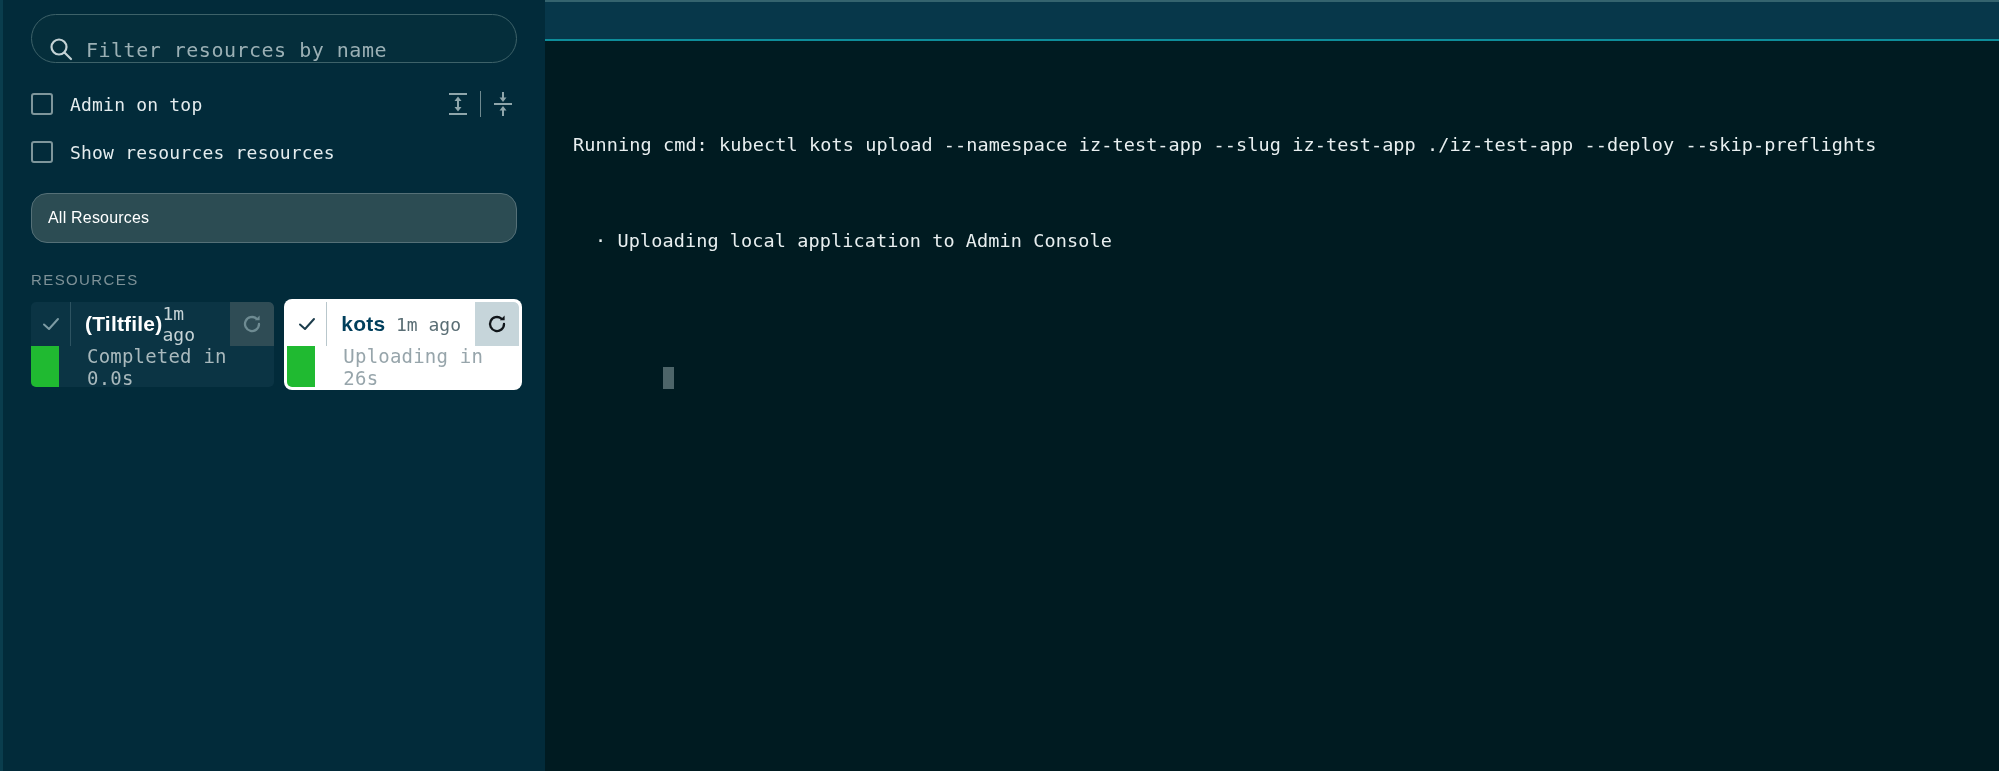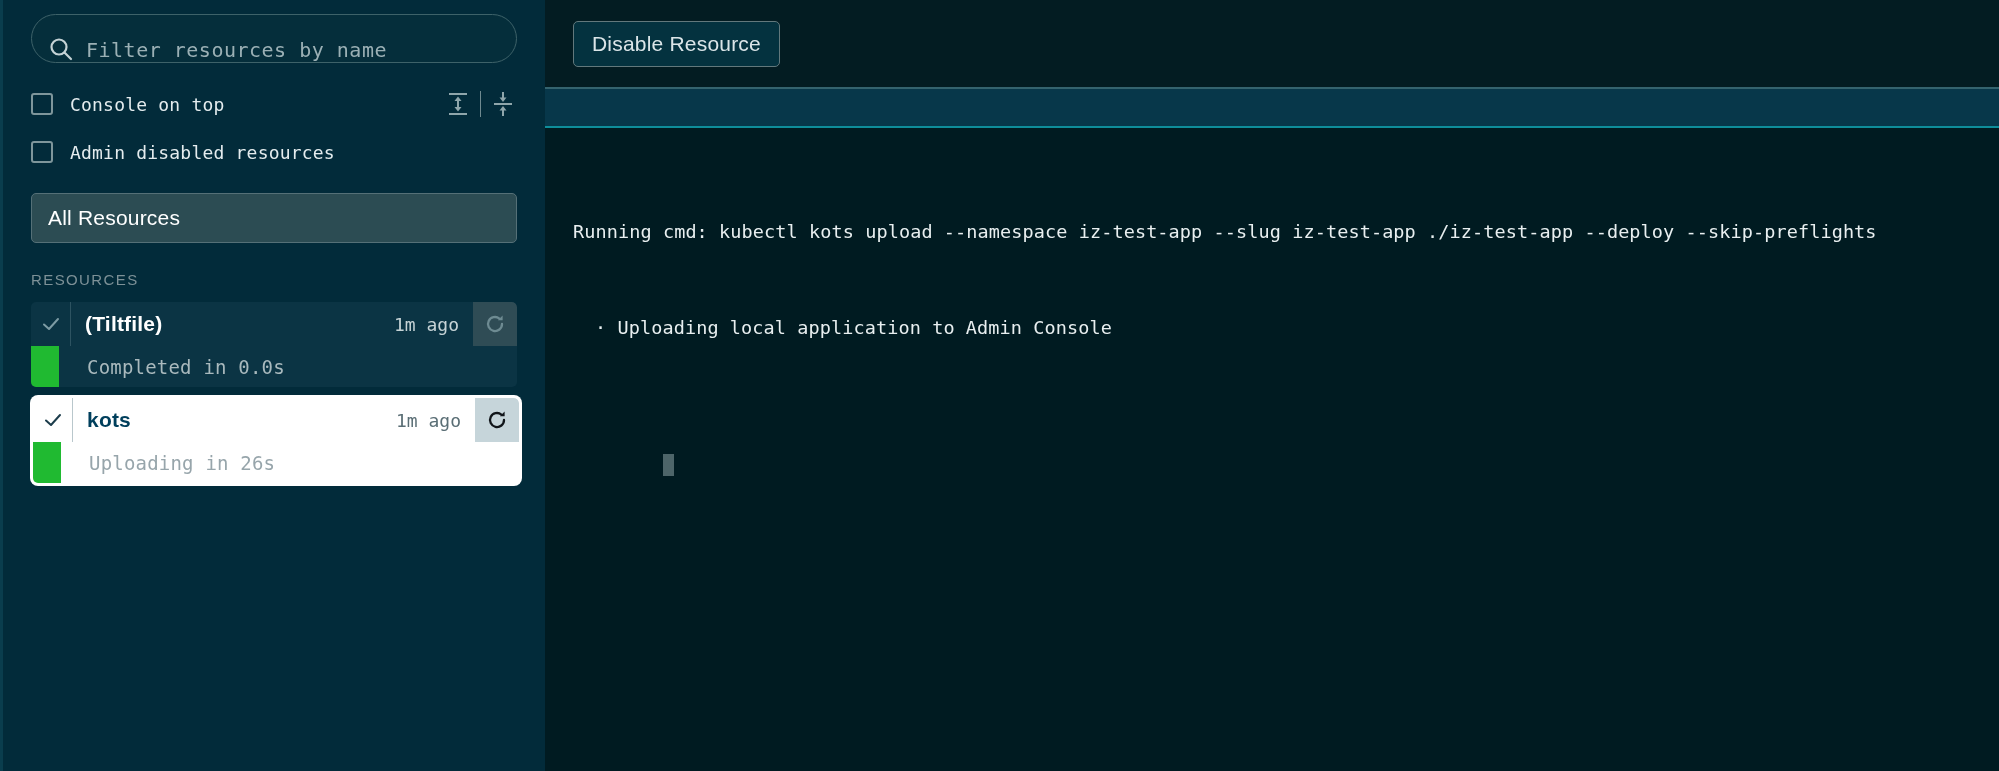--- a/index.html
+++ b/index.html
@@ -88,37 +88,37 @@
   .sortgroup .divider {
     width: 1px; height: 26px; background: #6f8a90;
   }
   .sortgroup svg { display: block; }
 
   .all-resources {
     margin-top: 22px;
     height: 50px;
     background: #2c4c53;
     border: 1px solid #557077;
-    border-radius: 5px;
+    border-radius: 16px;
     display: flex;
     align-items: center;
     padding: 0 16px;
     color: #ffffff;
-    font-size: 21px;
+    font-size: 16px;
     letter-spacing: 0.2px;
   }
 
   .resources-label {
     margin-top: 28px;
     color: #7d9197;
     font-size: 15px;
     letter-spacing: 1.4px;
   }
 
-  .res-list { margin-top: 14px; display: flex; flex-direction: column; gap: 11px; }
+  .res-list { margin-top: 14px; display: flex; flex-direction: row; gap: 11px; }
 
   .res-item {
     border-radius: 5px;
     overflow: hidden;
     background: #0b3444;
   }
   .res-item.selected {
     background: #ffffff;
     box-shadow: 0 0 0 3px #ffffff;
     margin-left: 2px;
@@ -251,21 +251,21 @@
           <svg width="26" height="26" viewBox="0 0 26 26">
             <circle cx="11" cy="11" r="7.5" fill="none" stroke="#c4d2d5" stroke-width="2.2"></circle>
             <line x1="16.5" y1="16.5" x2="23" y2="23" stroke="#c4d2d5" stroke-width="2.2" stroke-linecap="round"></line>
           </svg>
         </span>
         <input class="search-input" type="text" placeholder="Filter resources by name" value="" style="">
       </div>
 
       <div class="check-row">
         <span class="checkbox"></span>
-        <span class="check-label">Console on top</span>
+        <span class="check-label">Admin on top</span>
         <span class="sortgroup">
           <span>
             <svg width="24" height="28" viewBox="0 0 24 28">
               <line x1="3" y1="4" x2="21" y2="4" stroke="#8fa6ab" stroke-width="2"></line>
               <line x1="3" y1="24" x2="21" y2="24" stroke="#8fa6ab" stroke-width="2"></line>
               <line x1="12" y1="8" x2="12" y2="20" stroke="#8fa6ab" stroke-width="2"></line>
               <path d="M12 6.5 L8.5 11 L15.5 11 Z" fill="#8fa6ab"></path>
               <path d="M12 21.5 L8.5 17 L15.5 17 Z" fill="#8fa6ab"></path>
             </svg>
           </span>
@@ -277,21 +277,21 @@
               <path d="M12 12 L8.5 7.5 L15.5 7.5 Z" fill="#8fa6ab"></path>
               <line x1="12" y1="26" x2="12" y2="18" stroke="#8fa6ab" stroke-width="2"></line>
               <path d="M12 16 L8.5 20.5 L15.5 20.5 Z" fill="#8fa6ab"></path>
             </svg>
           </span>
         </span>
       </div>
 
       <div class="check-row">
         <span class="checkbox"></span>
-        <span class="check-label">Admin disabled resources</span>
+        <span class="check-label">Show resources resources</span>
       </div>
 
       <div class="all-resources">
         <span>All Resources</span>
       </div>
 
       <div class="resources-label">RESOURCES</div>
 
       <div class="res-list">
 
@@ -338,23 +338,20 @@
             <div class="res-status">Uploading in 26s</div>
           </div>
         </div>
 
       </div>
     </div>
   </div>
 
   <div class="main">
 
-    <div class="main-header">
-      <button class="disable-btn">Disable Resource</button>
-    </div>
 
     <div class="status-band"></div>
 
     <div class="logpane">
       <div class="log-line">Running cmd: kubectl kots upload --namespace iz-test-app --slug iz-test-app ./iz-test-app --deploy --skip-preflights</div>
       <div class="log-line indent">· Uploading local application to Admin Console</div>
       <div>
         <span class="cursor"></span>
       </div>
     </div>

